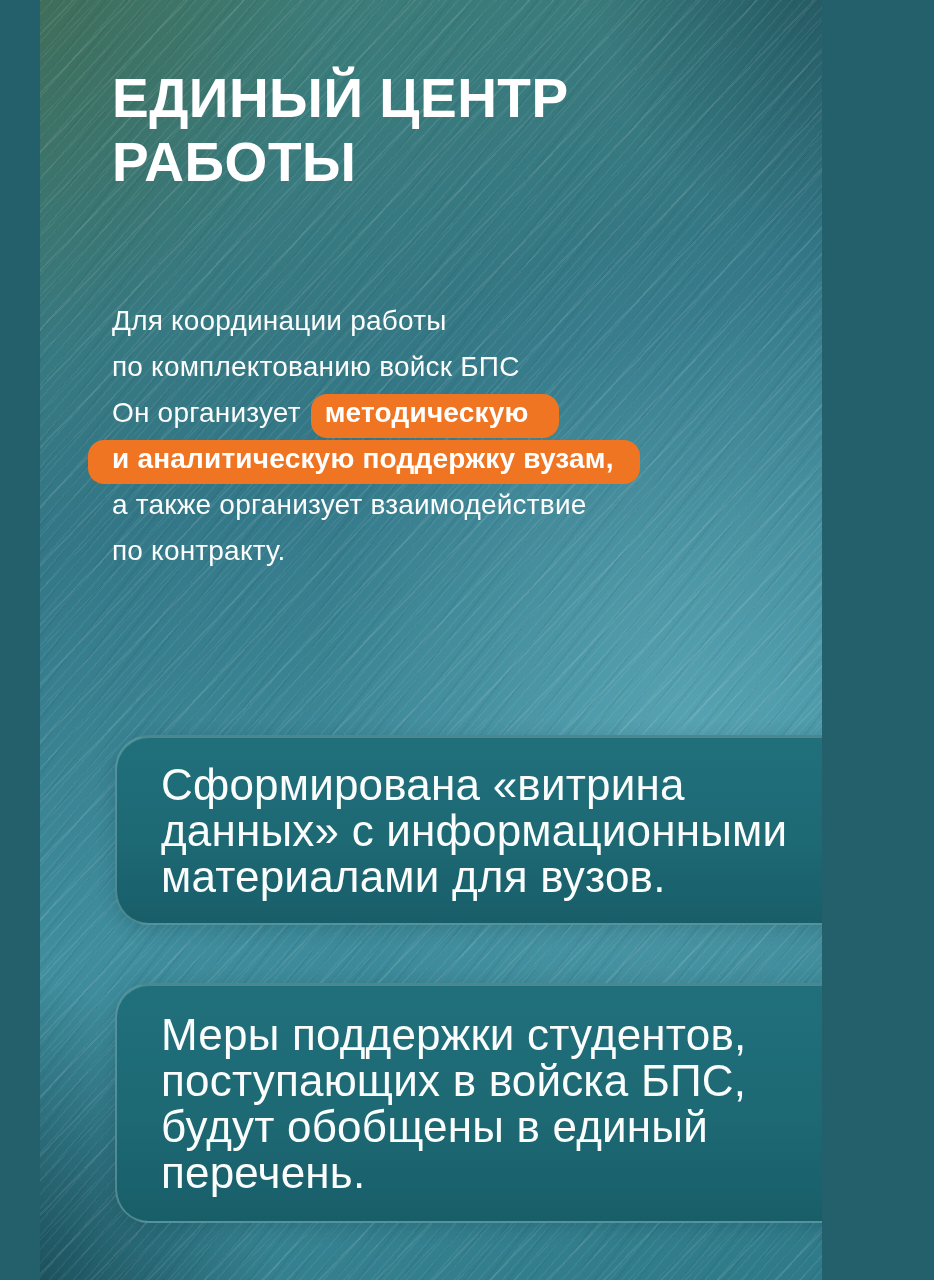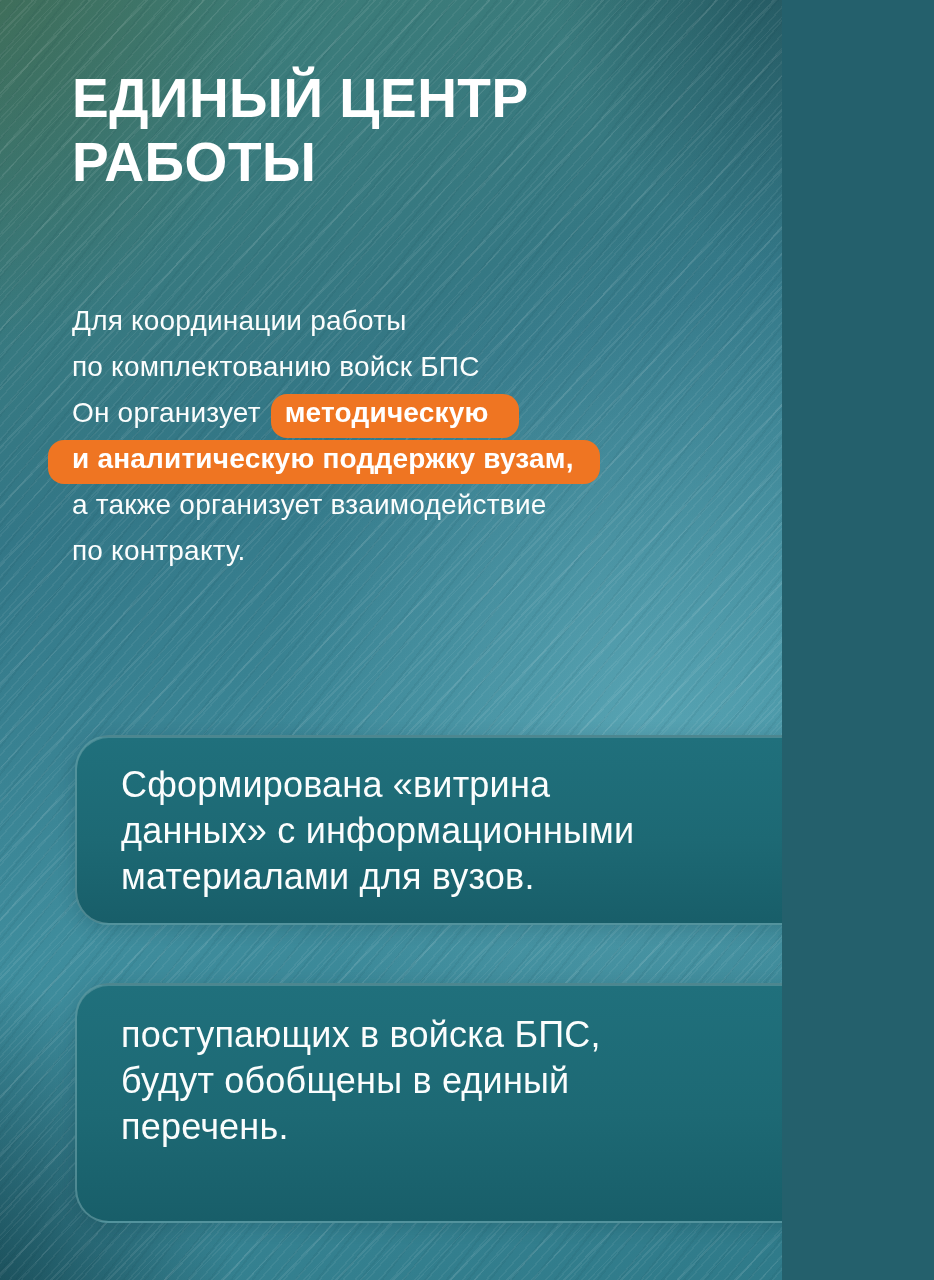--- a/index.html
+++ b/index.html
@@ -17,20 +17,21 @@
     position:relative;
     width:782px;height:1280px;
     overflow:hidden;
     color:var(--text);
     background:
       radial-gradient(65% 50% at -5% -5%,  rgba(64,94,62,0.60) 0%, rgba(64,94,62,0) 65%),
       radial-gradient(55% 45% at 105% -8%, rgba(8,42,58,0.55) 0%, rgba(8,42,58,0) 65%),
       radial-gradient(60% 45% at -8% 105%, rgba(4,36,44,0.70) 0%, rgba(4,36,44,0) 65%),
       radial-gradient(75% 60% at 82% 55%,  rgba(142,214,228,0.30) 0%, rgba(142,214,228,0) 62%),
       linear-gradient(160deg,#3E7D75 0%, #337787 35%, #3F8D9D 62%, #2F7A89 100%);
+    margin-left: 40px;
   }
   
   .poster::before{
     content:"";
     position:absolute;inset:0;
     pointer-events:none;
     background:
       repeating-linear-gradient(131deg,
         rgba(255,255,255,0.055) 0px, rgba(255,255,255,0.055) 1.5px,
         rgba(255,255,255,0) 1.5px, rgba(255,255,255,0) 9px),
@@ -63,21 +64,21 @@
     font-weight:bold;
   }
   .hl-a{padding:3px 30px 10px 14px;margin-left:2px;}
   .hl-b{padding:3px 26px 10px 24px;margin-left:-24px;}
   .card{
     position:absolute;left:75px;width:786px;
     background:linear-gradient(180deg, #20707C 0%, var(--card) 55%, #185E69 100%);
     border:2px solid rgba(214,240,244,0.28);
     border-radius:34px;
     box-shadow:inset 0 1px 0 rgba(255,255,255,0.18), 0 4px 18px rgba(6,40,48,0.18);
-    font-size:36px;line-height:46px;letter-spacing:0.2px;
+    font-size:44px;line-height:46px;letter-spacing:0.2px;
   }
   .card-1{top:735px;height:190px;padding:25px 44px;}
   .card-2{top:983px;height:240px;padding:27px 44px;}
   .card .line{white-space:nowrap;}
 </style>
 </head>
 <body>
 
 <div class="poster">
 
@@ -95,18 +96,19 @@
     <div class="line">по контракту.</div>
   </div>
 
   <div class="card card-1">
     <div class="line">Сформирована «витрина</div>
     <div class="line">данных» с информационными</div>
     <div class="line">материалами для вузов.</div>
   </div>
 
   <div class="card card-2">
+    <div class="line">Меры поддержки студентов,</div>
     <div class="line">поступающих в войска БПС,</div>
     <div class="line">будут обобщены в единый</div>
     <div class="line">перечень.</div>
   </div>
 
 </div>
 
 </body></html>

